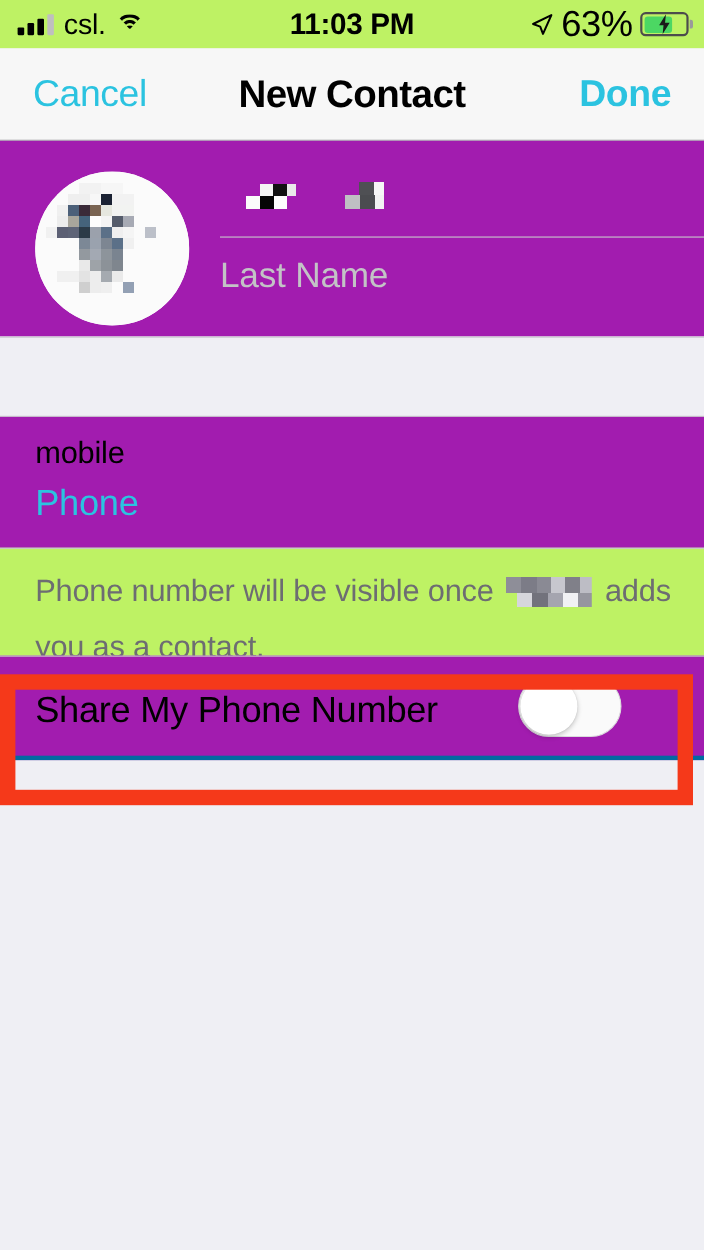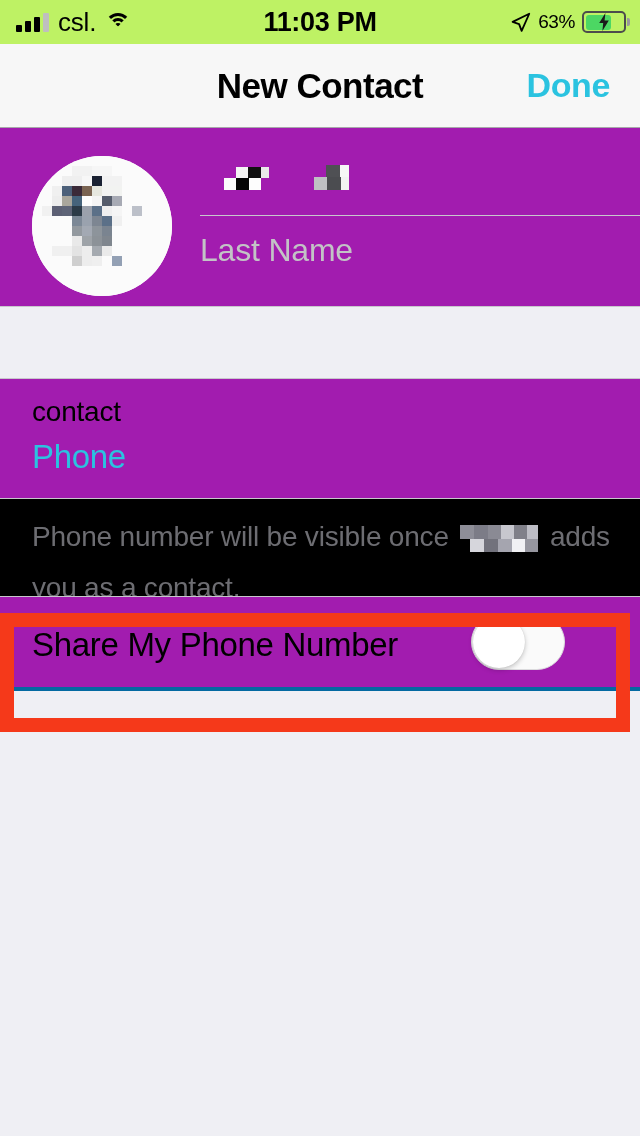--- a/index.html
+++ b/index.html
@@ -16,21 +16,21 @@
   .statusbar{
     position:absolute; left:0; top:0; width:640px; height:44px;
     background:#bef264;
     display:flex; align-items:center;
   }
   .sb-left{ position:absolute; left:16px; top:0; height:44px; display:flex; align-items:center; gap:9px; }
   .sb-center{ position:absolute; left:0; top:0; width:640px; height:44px; display:flex; align-items:center; justify-content:center; }
   .sb-right{ position:absolute; right:14px; top:0; height:44px; display:flex; align-items:center; gap:7px; }
   .sb-time{ font-size:27px; font-weight:600; color:#000; letter-spacing:-0.3px; }
   .sb-carrier{ font-size:26px; font-weight:400; color:#000; letter-spacing:-0.2px; }
-  .sb-pct{ font-size:19px; font-weight:400; color:#000; letter-spacing:-0.4px; }
+  .sb-pct{ font-size:33px; font-weight:400; color:#000; letter-spacing:-0.4px; }
 
   .bars{ display:flex; align-items:flex-end; gap:3px; height:20px; }
   .bars i{ display:block; width:6px; background:#000; border-radius:1px; }
   .bars i:nth-child(1){ height:7px; }
   .bars i:nth-child(2){ height:11px; }
   .bars i:nth-child(3){ height:15px; }
   .bars i:nth-child(4){ height:19px; background:#BFBFBF; }
 
   .wifi{ position:relative; width:26px; height:19px; }
   .wifi span{ position:absolute; left:50%; border:3px solid #000; border-bottom-color:transparent;
@@ -95,21 +95,21 @@
     position:absolute; left:32px; top:17px; font-size:28px; color:#000; letter-spacing:-0.2px;
   }
   .phone-value{
     position:absolute; left:32px; top:59px; font-size:33px; color:#2BC3E0; letter-spacing:-0.3px;
     cursor:pointer;
   }
 
   
   #phone-footer{
     position:absolute; left:0; top:498px; width:640px; height:115px;
-    background:#000000; border-top:1px solid #C8C7CC;
+    background:#bef264; border-top:1px solid #C8C7CC;
   }
   .footer-text{
     position:absolute; left:32px; top:16px; right:30px;
     font-size:28px; line-height:44px; color:#6D6D72; letter-spacing:-0.2px;
   }
   .redact-inline{ display:inline-block; vertical-align:-7px; margin:0 4px; }
 
   
   #toggle-card{ top:596px; height:95px; border-top:1px solid #C8C7CC; border-bottom:4px solid #0369a1; }
   .toggle-label{
@@ -177,20 +177,21 @@
       <span class="batt">
         <span class="batt-fill"></span>
         <svg class="bolt" viewBox="0 0 12 18">
           <path d="M7.4 0 L1.2 10 L5.2 10 L4.4 18 L10.8 7.6 L6.6 7.6 Z" fill="#1A1A1A"></path>
         </svg>
       </span>
     </div>
   </div>
 
   <div class="navbar">
+    <div class="nav-btn nav-cancel">Cancel</div>
     <div class="nav-title">New Contact</div>
     <div class="nav-btn nav-done">Done</div>
   </div>
 
   <div class="card" id="name-card">
 
     <div class="avatar">
       <svg viewBox="0 0 14 14" preserveAspectRatio="none" shape-rendering="crispEdges">
         <rect x="0" y="0" width="14" height="14" fill="#FBFBFB"></rect>
         <rect x="4" y="1" width="2" height="1" fill="#F2F2F2"></rect>
@@ -266,21 +267,21 @@
       </div>
       <div class="name-row">
         <span class="placeholder">Last Name</span>
       </div>
     </div>
   </div>
 
   <div id="gap-section"></div>
 
   <div class="card" id="phone-card">
-    <div class="phone-label">contact</div>
+    <div class="phone-label">mobile</div>
     <div class="phone-value">Phone</div>
   </div>
 
   <div id="phone-footer">
     <div class="footer-text">
       <span>Phone number will be visible once</span>
       <span class="redact-inline">
         <svg width="78" height="30" viewBox="0 0 78 30" shape-rendering="crispEdges">
           <rect x="0" y="2" width="14" height="14" fill="#8E8E98"></rect>
           <rect x="14" y="2" width="14" height="14" fill="#7C7C87"></rect>

